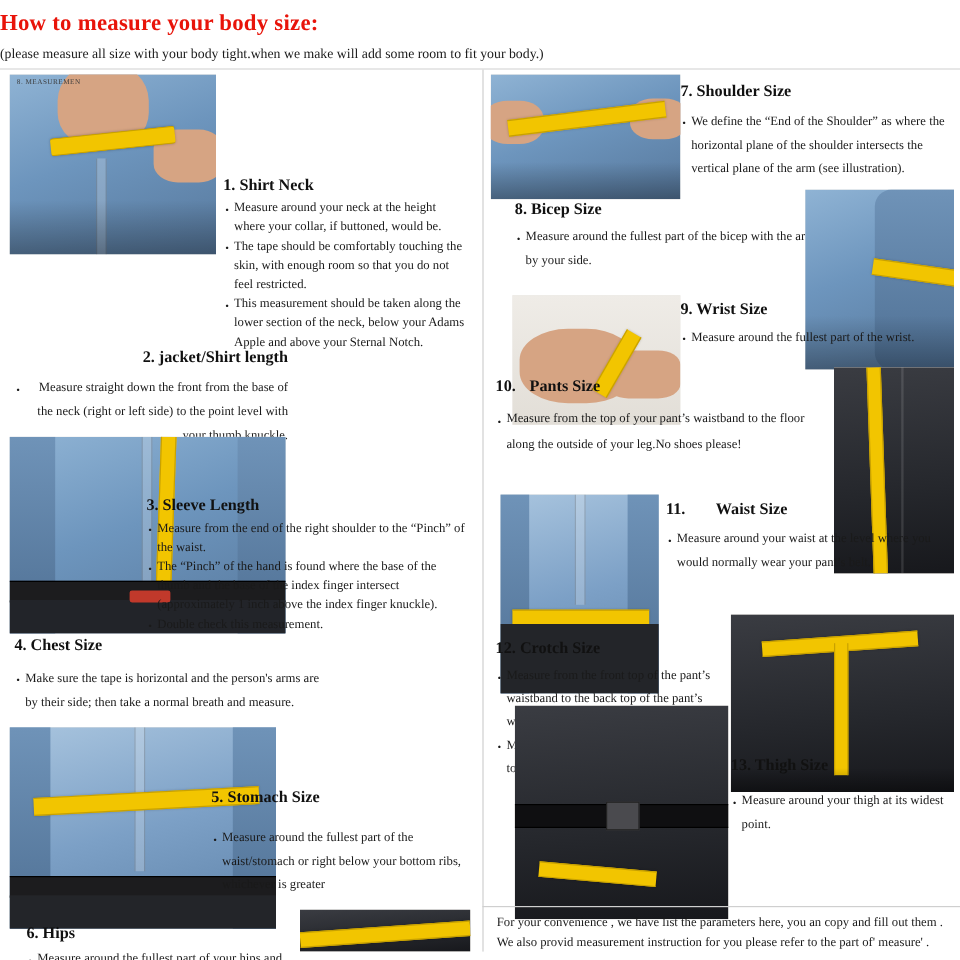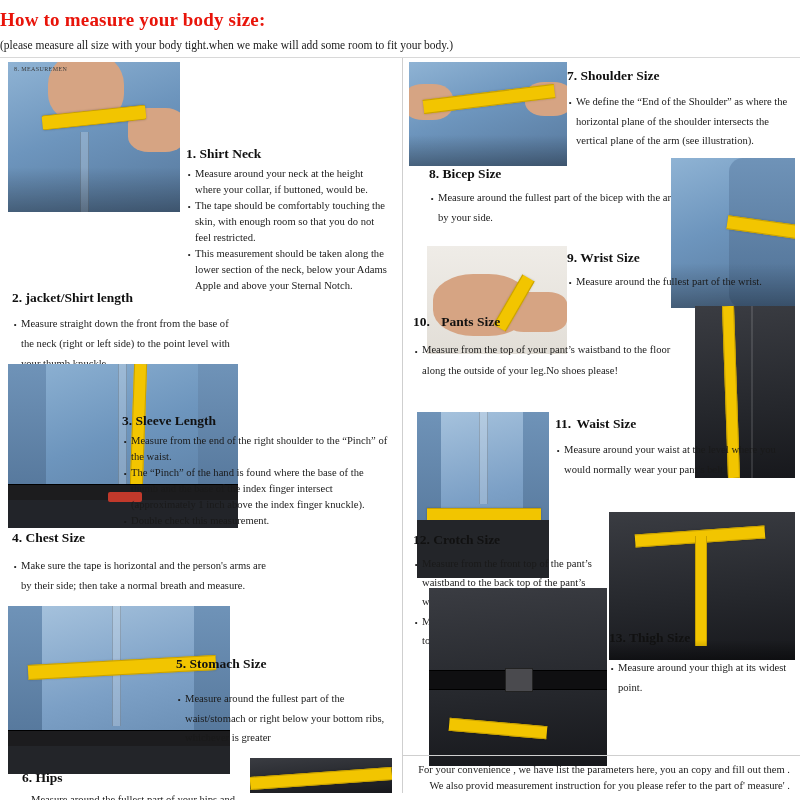--- a/index.html
+++ b/index.html
@@ -161,21 +161,20 @@
   .footer {
     position: absolute;
     left: 402px;
     bottom: 0;
     width: 398px;
     border-top: 1px solid #cfcfcf;
     padding: 6px 10px 6px 12px;
     box-sizing: border-box;
     font-size: 10.6px;
     line-height: 1.5;
-    text-align: right;
   }
 </style>
 </head>
 <body>
 
 <div id="page">
 
   <div class="title">How to measure your body size:</div>
   <div class="subtitle">(please measure all size with your body tight.when we make will add some room to fit your body.)</div>
 
@@ -198,21 +197,21 @@
           <span>1.</span>
           <span>Shirt Neck</span>
         </div>
         <ul class="bullets">
           <li>Measure around your neck at the height where your collar, if  buttoned, would be.</li>
           <li>The tape should be comfortably touching the skin, with enough room so that you do not feel restricted.</li>
           <li>This measurement should be taken along the lower section of the neck, below your Adams Apple and above your Sternal Notch.</li>
         </ul>
       </div>
 
-      <div class="block" style="left:12px; top:232px; width:228px;">
+      <div class="block" style="left:12px; top:232px; width:228px;text-align:right;">
         <div class="sec-head">
           <span>2.</span>
           <span>jacket/Shirt length</span>
         </div>
         <ul class="bullets" style="margin-top:8px;line-height:1.9;">
           <li>Measure straight down the front from the base of the neck (right or left side) to the point level with your thumb knuckle.</li>
         </ul>
       </div>
 
       <div class="photo" style="left:8px; top:306px; width:230px; height:164px;">
@@ -360,21 +359,21 @@
         <div class="arm-dark" style="left:0; top:0; width:24px; height:166px;"></div>
         <div class="arm-dark" style="right:0; top:0; width:26px; height:166px;"></div>
         <div class="placket" style="left:62px; top:0; height:92px;"></div>
         <div class="tape" style="left:10px; top:96px; width:114px; height:12px;"></div>
         <div style="position:absolute;left:0;right:0;top:108px;bottom:0;background:#232529;"></div>
       </div>
 
       <div class="block" style="left:152px; top:358px; width:240px;">
         <div class="sec-head">
           <span>11.</span>
-          <span style="margin-left:2px;">Waist Size</span>
+          <span style="margin-left:22px;">Waist Size</span>
         </div>
         <ul class="bullets" style="margin-top:8px;line-height:1.9;">
           <li>Measure around your waist at the level where you would normally wear your pant’s belt.</li>
         </ul>
       </div>
 
       <div class="block" style="left:10px; top:474px; width:194px;">
         <div class="sec-head">
           <span>12.</span>
           <span>Crotch Size</span>

